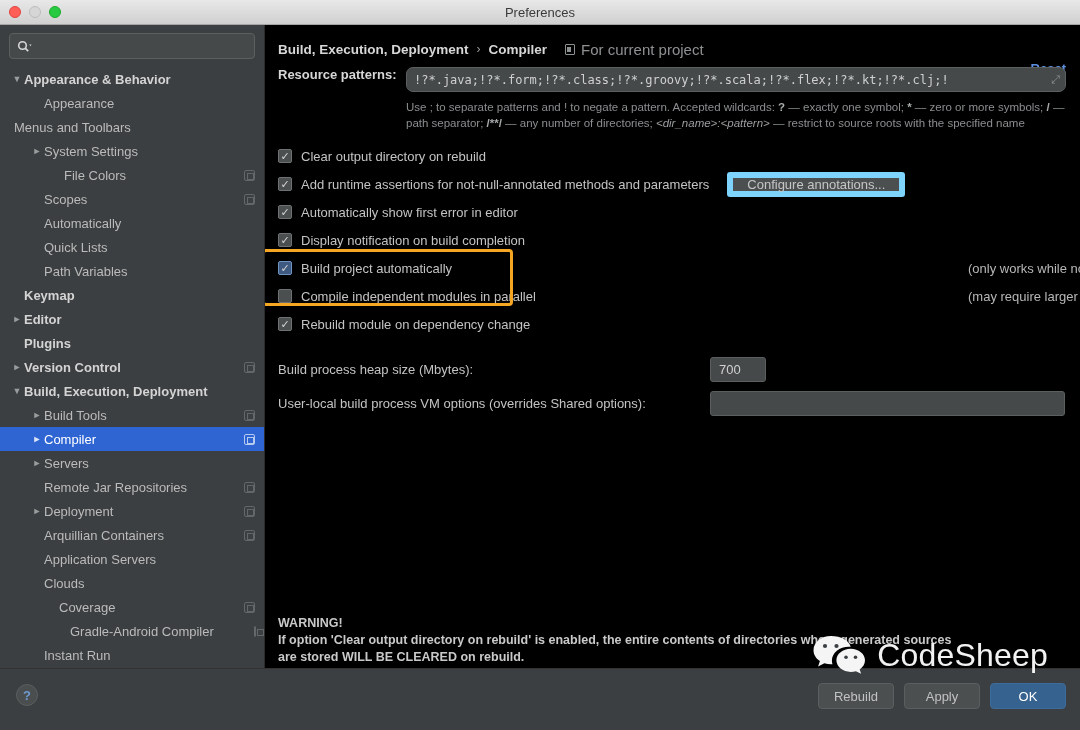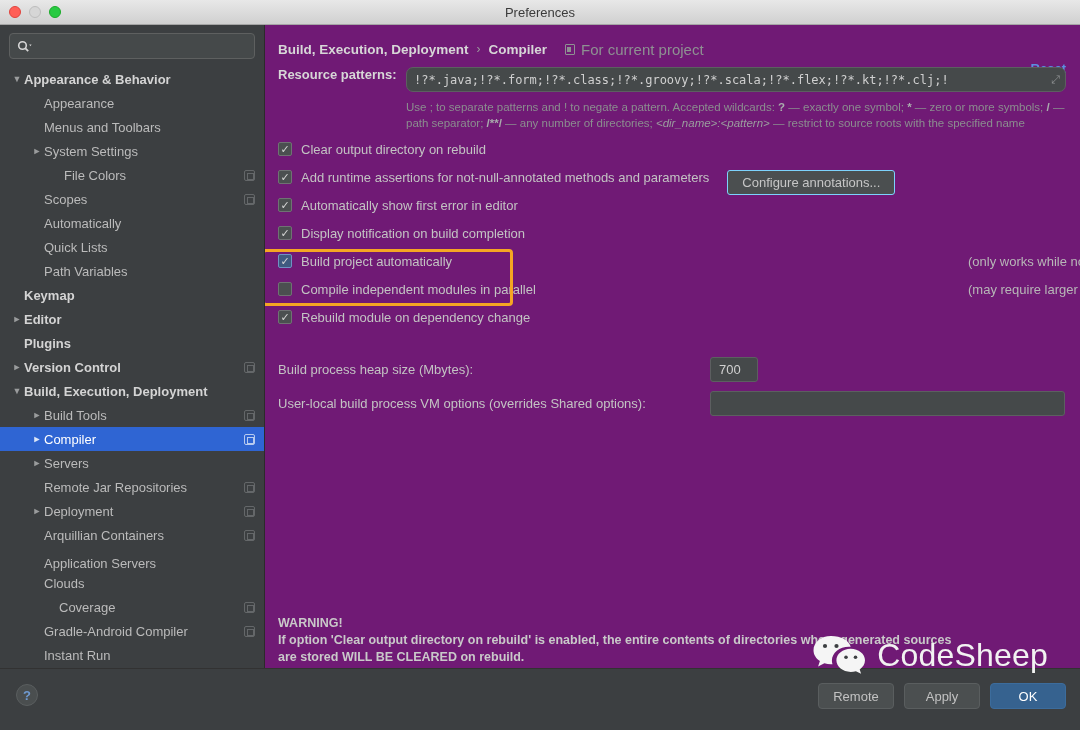--- a/index.html
+++ b/index.html
@@ -2,21 +2,21 @@
 <html><head>
 <meta charset="utf-8">
 <style>
   * { margin:0; padding:0; box-sizing:border-box; }
   html,body { width:1080px; height:730px; overflow:hidden; }
   body {
     font-family:"Liberation Sans", sans-serif;
     background:#3c3f41; color:#bbbbbb;
     font-size:13px; -webkit-font-smoothing:antialiased;
   }
-  .window { position:relative; width:1080px; height:730px; background:#701a75; }
+  .window { position:relative; width:1080px; height:730px; background:#000000; }
 
   
   .titlebar {
     height:25px; width:100%;
     background:linear-gradient(#e8e8e8,#d0d0d0);
     border-bottom:1px solid #a5a5a5;
     display:flex; align-items:center; position:relative;
   }
   .lights { display:flex; gap:8px; padding-left:9px; }
   .light { width:12px; height:12px; border-radius:50%; }
@@ -102,54 +102,54 @@
   }
   .rp-expand { position:absolute; right:5px; color:#8d9091; font-size:11px; }
   .rp-hint {
     margin:7px 14px 0 141px; font-size:11.5px; color:#8b8e8f; line-height:16px;
   }
   .rp-hint b { color:#a9acad; }
   .rp-hint i { font-style:italic; color:#9a9d9e; }
 
   
   .opts { margin-top:11px; padding-left:13px; position:relative; }
-  .opt { display:flex; height:28px; position:relative; }
+  .opt { display:flex; align-items:center; height:28px; position:relative; }
   .cb {
     width:14px; height:14px; border-radius:2px; border:1px solid #6f7273;
     background:#4b4f50; margin-right:9px; flex:0 0 14px;
     display:flex; align-items:center; justify-content:center;
     font-size:11px; color:#d6d6d6; line-height:1;
   }
   .cb.checked::after { content:"✓"; font-size:11px; color:#d6d6d6; }
   .opt.focused .cb { background:#3f5a80; border-color:#6f92c4; }
   .opt-label { font-size:13px; color:#c3c3c3; }
   .opt-note {
     position:absolute; left:690px; font-size:13px; color:#b7b7b7; white-space:nowrap;
   }
   .cfg-btn {
     margin-left:18px; height:25px; padding:0 14px;
-    background:#4b4f50; border:1px solid #7dd3fc; border-radius:3px;
+    background:#4b4f50; border:6px solid #7dd3fc; border-radius:3px;
     color:#c6c6c6; font-size:13px; display:flex; align-items:center;
   }
 
   
   .highlight {
     position:absolute; border:3px solid #f5a623; border-radius:4px;
     pointer-events:none;
   }
 
   
   .fields { margin-top:14px; padding-left:13px; }
   .field-row { display:flex; align-items:center; height:34px; }
   .field-label { font-size:13px; color:#c3c3c3; width:432px; }
   .field-input {
     height:25px; background:#45494a; border:1px solid #5c5f60; border-radius:3px;
     display:flex; align-items:center; padding:0 8px; font-size:13px; color:#d0d0d0;
   }
-  .field-input.small { width:48px; }
+  .field-input.small { width:56px; }
   .field-input.wide  { width:355px; }
 
   
   .warning {
     position:absolute; left:13px; right:14px; top:590px;
     font-size:12.5px; font-weight:bold; color:#c9c9c9; line-height:17px;
   }
 
   
   .bottombar {
@@ -207,21 +207,21 @@
       </div>
       <div class="tree" id="tree">
           <div class="tree-row bold" style="padding-left: 10px;">
             <span class="arrow">▼</span>
             <span class="lbl">Appearance &amp; Behavior</span>
           </div>
           <div class="tree-row" style="padding-left: 30px;">
             <span class="arrow"></span>
             <span class="lbl">Appearance</span>
           </div>
-          <div class="tree-row" style="padding-left: 30px;">
+          <div class="tree-row" style="">
             <span class="arrow"></span>
             <span class="lbl">Menus and Toolbars</span>
           </div>
           <div class="tree-row" style="padding-left: 30px;">
             <span class="arrow">►</span>
             <span class="lbl">System Settings</span>
           </div>
           <div class="tree-row" style="padding-left: 30px; gap: 20px;">
             <span class="arrow"></span>
             <span class="lbl">File Colors</span>
@@ -287,34 +287,34 @@
           <div class="tree-row" style="padding-left: 30px;">
             <span class="arrow">►</span>
             <span class="lbl">Deployment</span>
             <span class="proj-icon"></span>
           </div>
           <div class="tree-row" style="padding-left: 30px;">
             <span class="arrow"></span>
             <span class="lbl">Arquillian Containers</span>
             <span class="proj-icon"></span>
           </div>
-          <div class="tree-row" style="padding-left: 30px; align-items: flex-end;">
+          <div class="tree-row" style="padding-left: 30px;">
             <span class="arrow"></span>
             <span class="lbl">Application Servers</span>
           </div>
           <div class="tree-row" style="padding-left: 30px;">
             <span class="arrow"></span>
             <span class="lbl">Clouds</span>
           </div>
           <div class="tree-row" style="padding-left: 45px;">
             <span class="arrow"></span>
             <span class="lbl">Coverage</span>
             <span class="proj-icon"></span>
           </div>
-          <div class="tree-row" style="padding-left: 30px;">
+          <div class="tree-row" style="padding-left: 16px; gap: 40px;">
             <span class="arrow"></span>
             <span class="lbl">Gradle-Android Compiler</span>
             <span class="proj-icon"></span>
           </div>
           <div class="tree-row" style="padding-left: 30px;">
             <span class="arrow"></span>
             <span class="lbl">Instant Run</span>
           </div>
         </div>
       <div class="sidebar-fade"></div>
@@ -395,21 +395,21 @@
         <div>If option 'Clear output directory on rebuild' is enabled, the entire contents of directories where generated sources</div>
         <div>are stored WILL BE CLEARED on rebuild.</div>
       </div>
 
     </div>
   </div>
 
   <div class="bottombar">
     <div class="help-btn">?</div>
     <div class="btns">
-      <div class="btn">Remote</div>
+      <div class="btn">Rebuild</div>
       <div class="btn">Apply</div>
       <div class="btn primary">OK</div>
     </div>
   </div>
 
   <div class="watermark">
     <span>
       <svg width="56" height="42" viewBox="0 0 56 42">
         <path d="M20 3C10 3 2.5 9.4 2.5 17.2c0 4.4 2.5 8.3 6.4 10.9l-1.8 5.4 6.3-3.2c2.1.6 4.3 1 6.6 1 .5 0 1 0 1.5-.05-.4-1.2-.6-2.4-.6-3.7 0-7.7 7.6-13.9 17-13.9.6 0 1.2 0 1.8.07C38.2 7.4 30 3 20 3z" fill="#f5f5f5"></path>
         <circle cx="14" cy="13" r="2.1" fill="#3c3f41"></circle>

